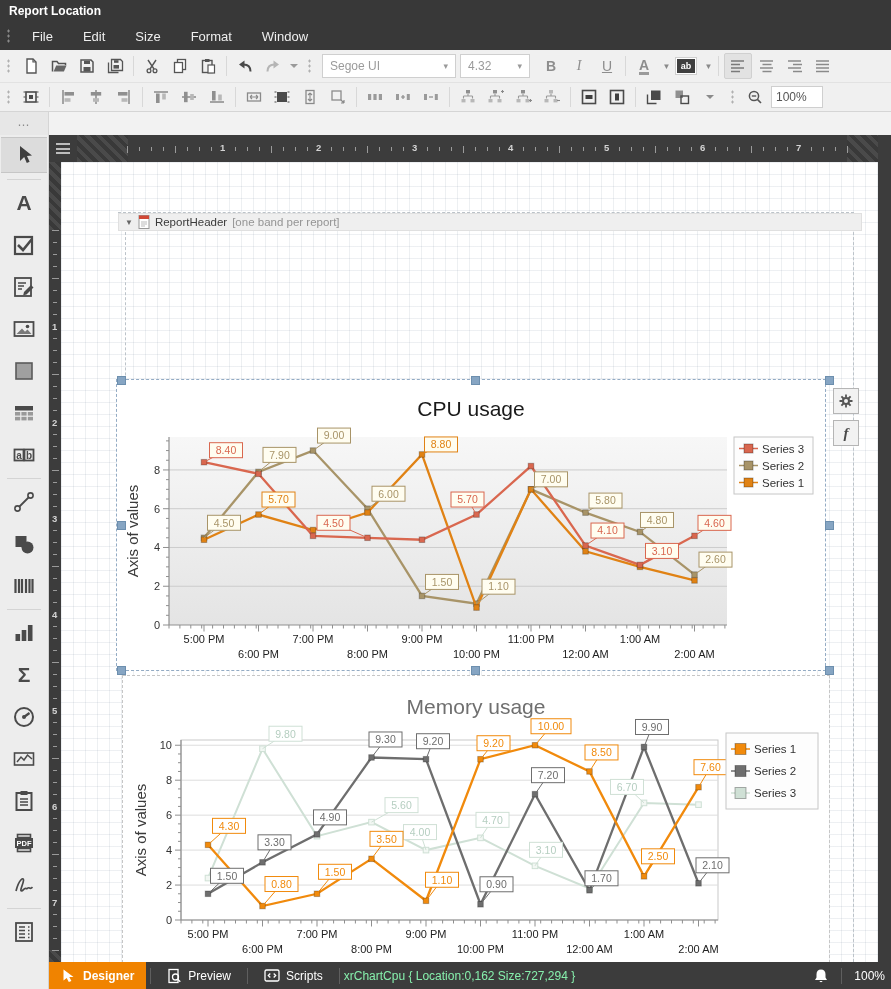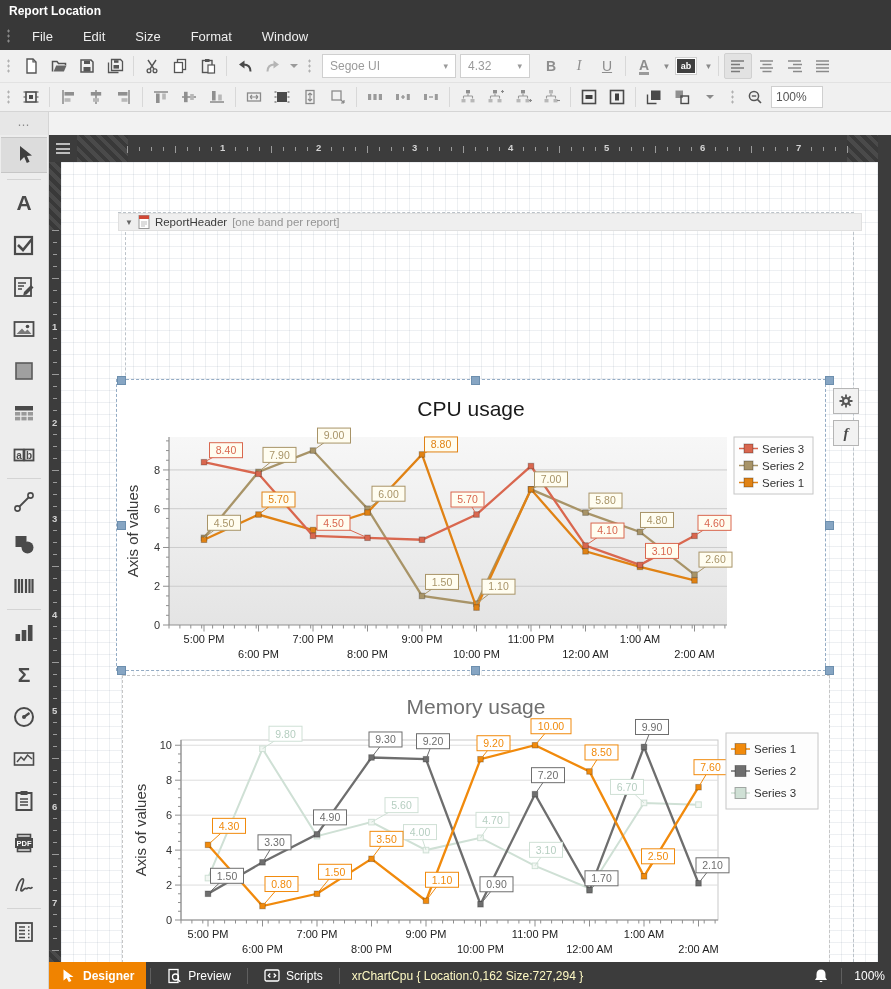--- a/index.html
+++ b/index.html
@@ -81,21 +81,21 @@
   .sel-handle{position:absolute;width:7px;height:7px;background:#86a5c3;border:1px solid #6d8fae;z-index:5}
   .smartbtn{position:absolute;width:24px;height:24px;background:#f2f2f2;border:1px solid #b5b5b5;
             display:flex;align-items:center;justify-content:center;z-index:6}
   .smartbtn .fglyph{font-family:"Liberation Serif",serif;font-style:italic;font-weight:bold;
                     font-size:15px;color:#4a4a4a}
   .statusbar{height:27px;background:#3c3c3c;display:flex;align-items:center;color:#fff;
              font-size:12px;flex:none}
   .stab{display:flex;align-items:center;gap:6px;height:27px;padding:0 12px}
   .stab.activetab{background:#f08300;font-weight:bold}
   .ssep{width:1px;height:16px;background:#5f5f5f;margin:0 4px}
-  .statusinfo{margin-left:8px;color:#fef9c3}
+  .statusinfo{color:#86efac}
   .sb-right{margin-left:auto;display:flex;align-items:center;gap:8px;padding-right:6px}
 </style>
 </head>
 <body>
 
 <div class="titlebar">
   <span>Report Location</span>
 </div>
 <div class="menubar">
   <span class="grip"></span>

